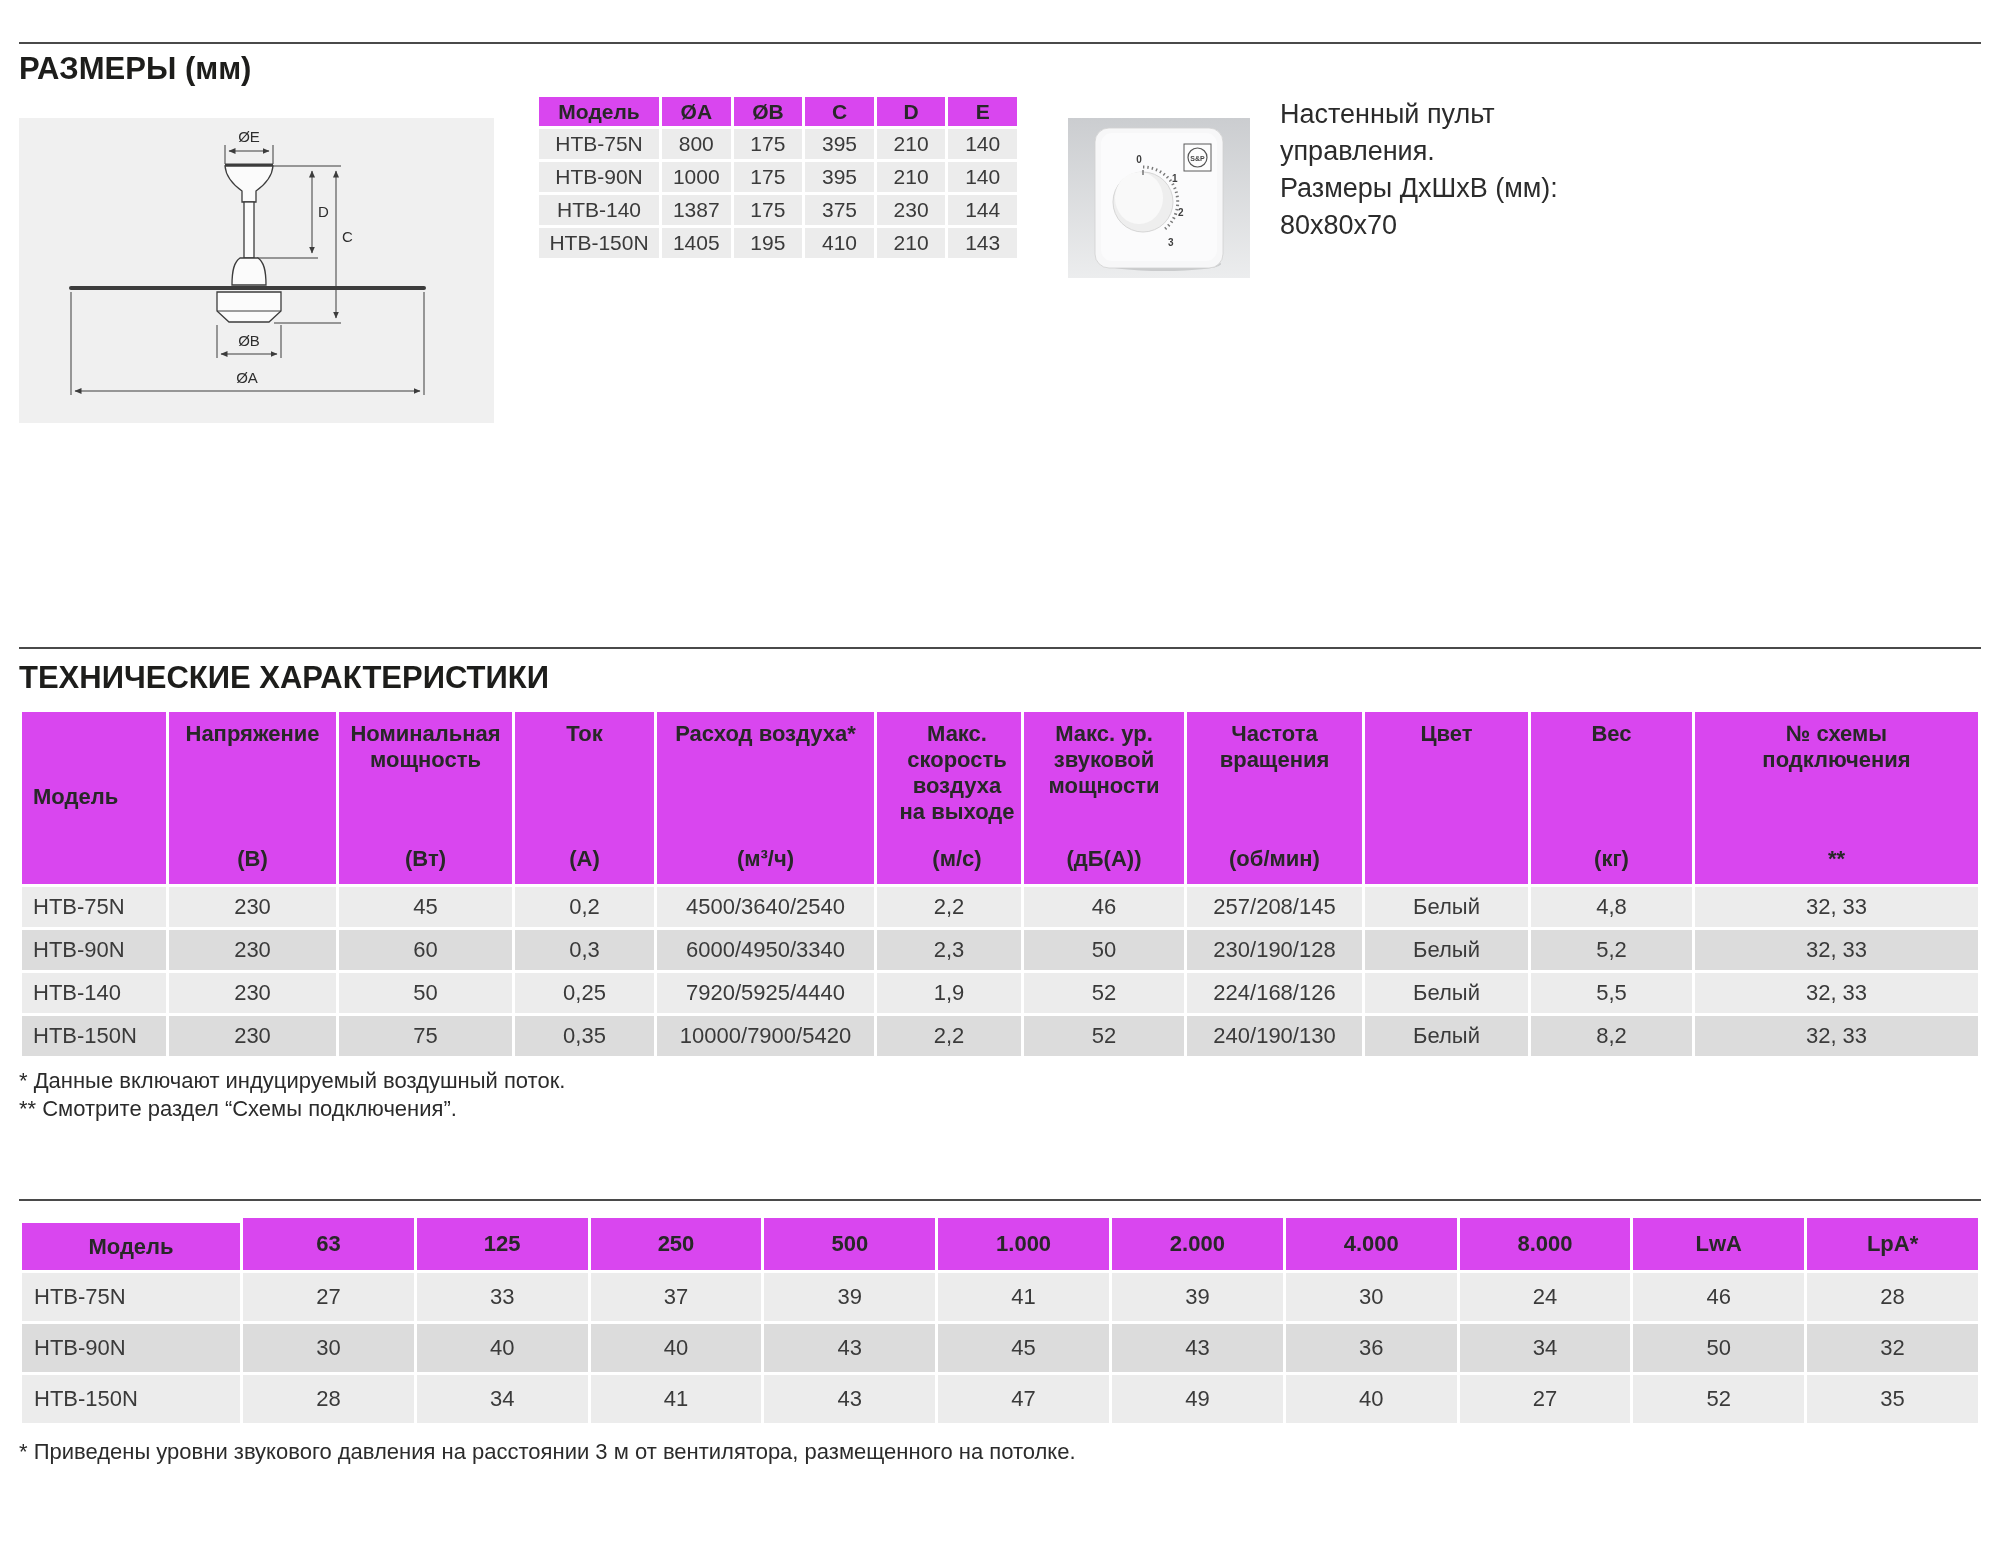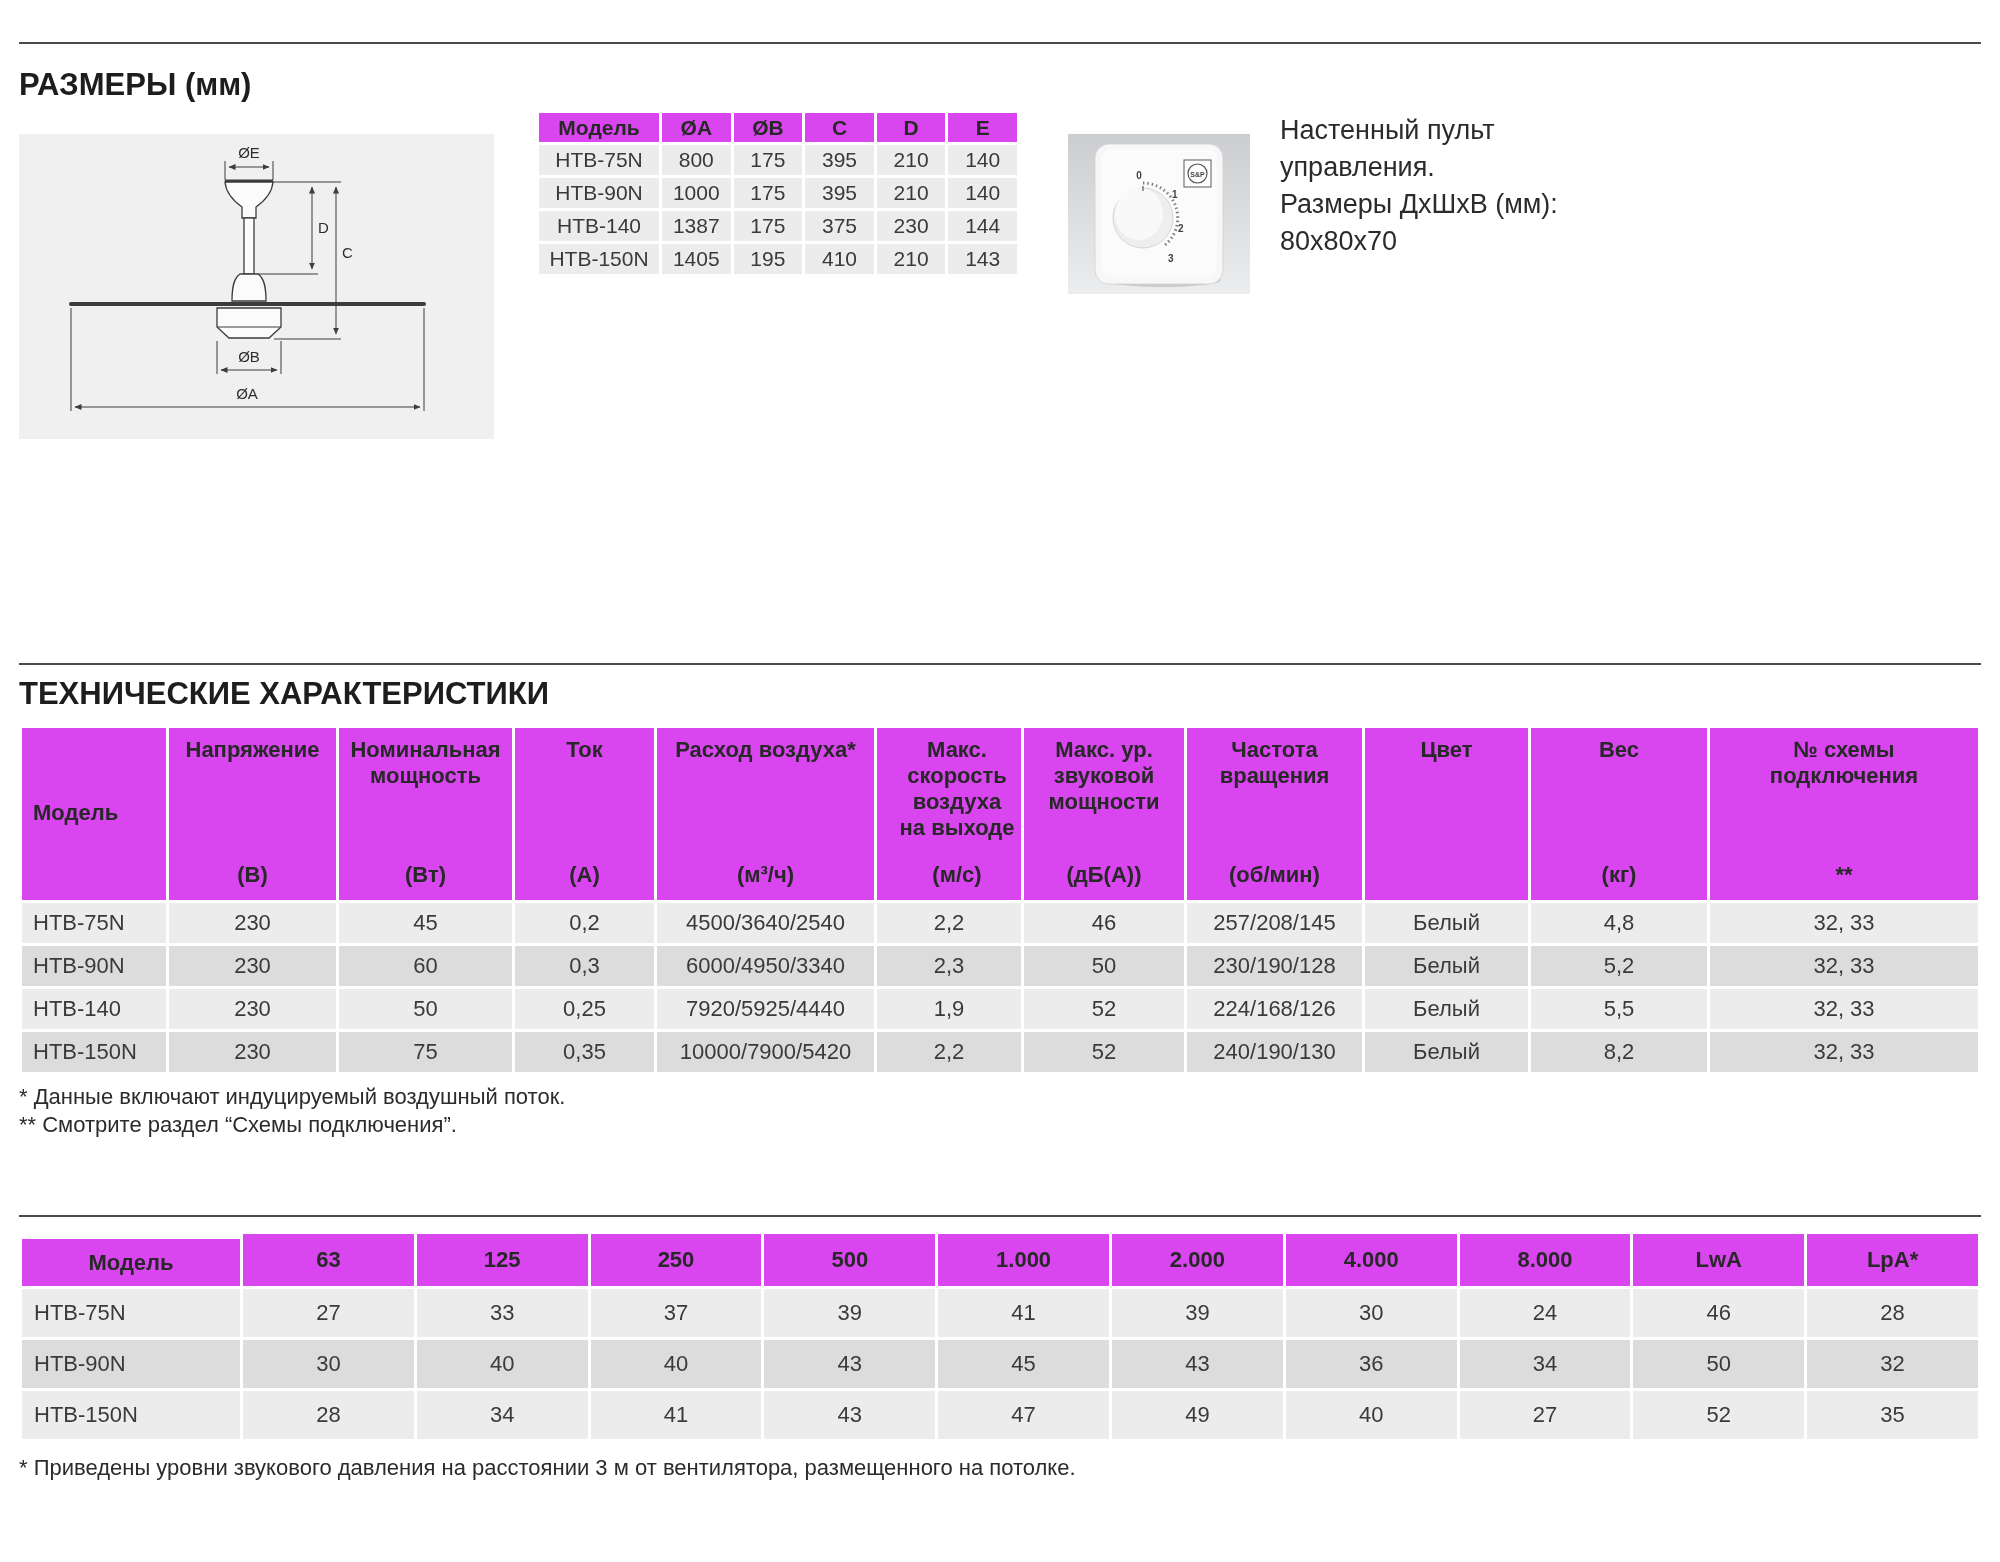--- a/index.html
+++ b/index.html
@@ -4,21 +4,21 @@
 <style>
   html,body { margin:0; padding:0; background:#ffffff; }
   body { font-family:"Liberation Sans","DejaVu Sans",sans-serif; color:#222; }
   .page { width:2000px; min-height:1562px; padding:0 19px 30px; box-sizing:border-box; }
 
   .rule { height:2px; background:#4a4a4a; }
   .rule-top  { margin-top:42px; }
   .rule-tech { margin-top:220px; }
   .rule-sound{ margin-top:76px; }
 
-  .section-title { font-size:31px; line-height:34px; font-weight:700; color:#1d1d1b; margin:24px 0 0; }
+  .section-title { font-size:31px; line-height:34px; font-weight:700; color:#1d1d1b; margin:8px 0 0; }
   .tech .section-title, .sound .section-title { margin-top:12px; }
 
   
   .dim-row { display:flex; align-items:flex-start; margin-top:8px; }
   .fan-figure { margin-top:24px; flex:none; }
   .dim-table-wrap { margin-left:42px; flex:none; }
   .control-figure { margin-left:48px; margin-top:24px; flex:none; }
   .control-text { margin-left:30px; margin-top:2px; font-size:27px; line-height:37px; color:#2b2b2b; white-space:pre-line; }
 
   
@@ -39,21 +39,21 @@
   .thv-c { justify-content:center; }
   .tech-table th:first-child .thv { align-items:flex-start; padding-left:11px; }
   .tech-table td { height:40px; }
   .tech-table td:first-child { text-align:left; padding-left:11px; }
   .tech-table tbody tr:nth-child(odd) td  { background:#ececec; }
   .tech-table tbody tr:nth-child(even) td { background:#dcdcdc; }
   .tech-table th:nth-child(1){width:144px;} .tech-table th:nth-child(2){width:167px;}
   .tech-table th:nth-child(3){width:173px;} .tech-table th:nth-child(4){width:139px;}
   .tech-table th:nth-child(5){width:217px;} .tech-table th:nth-child(6){width:144px;padding-left:16px;}
   .tech-table th:nth-child(7){width:160px;} .tech-table th:nth-child(8){width:175px;}
-  .tech-table th:nth-child(9){width:163px;} .tech-table th:nth-child(10){width:176px;}
+  .tech-table th:nth-child(9){width:163px;} .tech-table th:nth-child(10){width:161px;}
 
   
   .sound-table { width:100%; margin-top:14px; font-size:22px; }
   .sound-table th { height:52px; font-size:22px; }
   .sound-table th:first-child { width:218px; border-top:5px solid #ffffff; background-clip:padding-box; }
   .sound-table td { height:48px; }
   .sound-table td:first-child { text-align:left; padding-left:12px; }
   .sound-table tbody tr:nth-child(odd) td  { background:#ececec; }
   .sound-table tbody tr:nth-child(even) td { background:#dcdcdc; }
 

